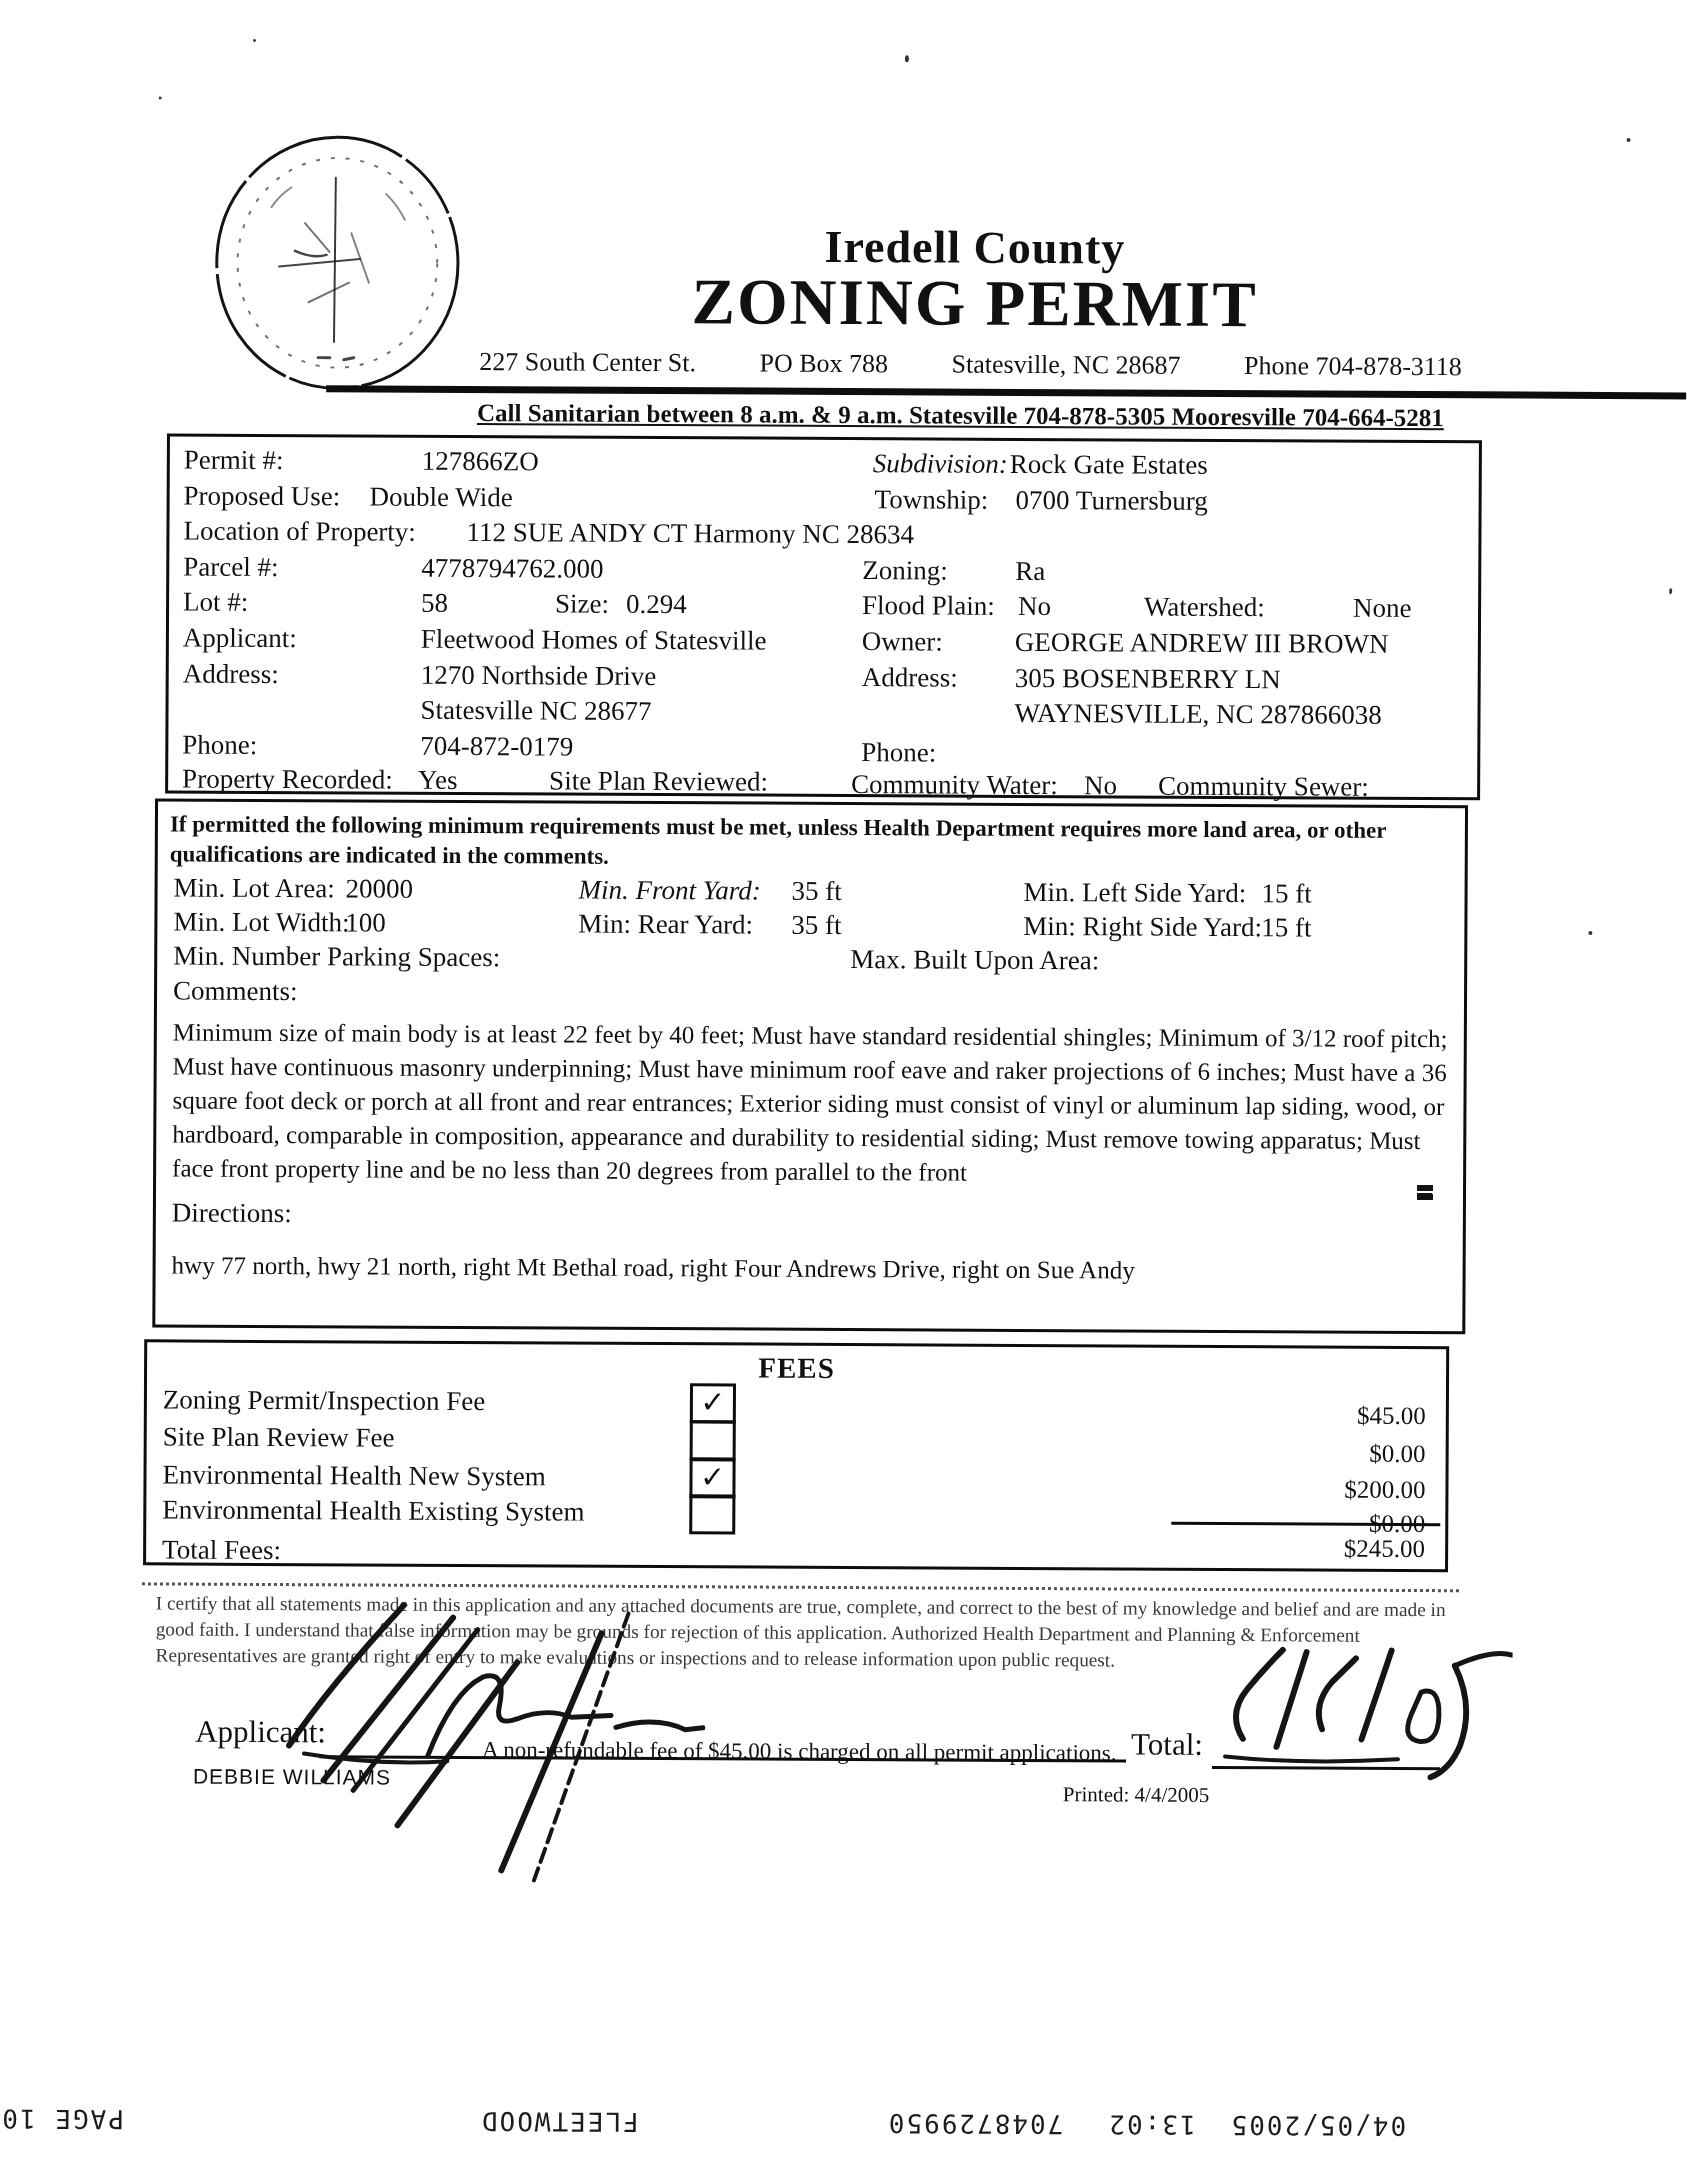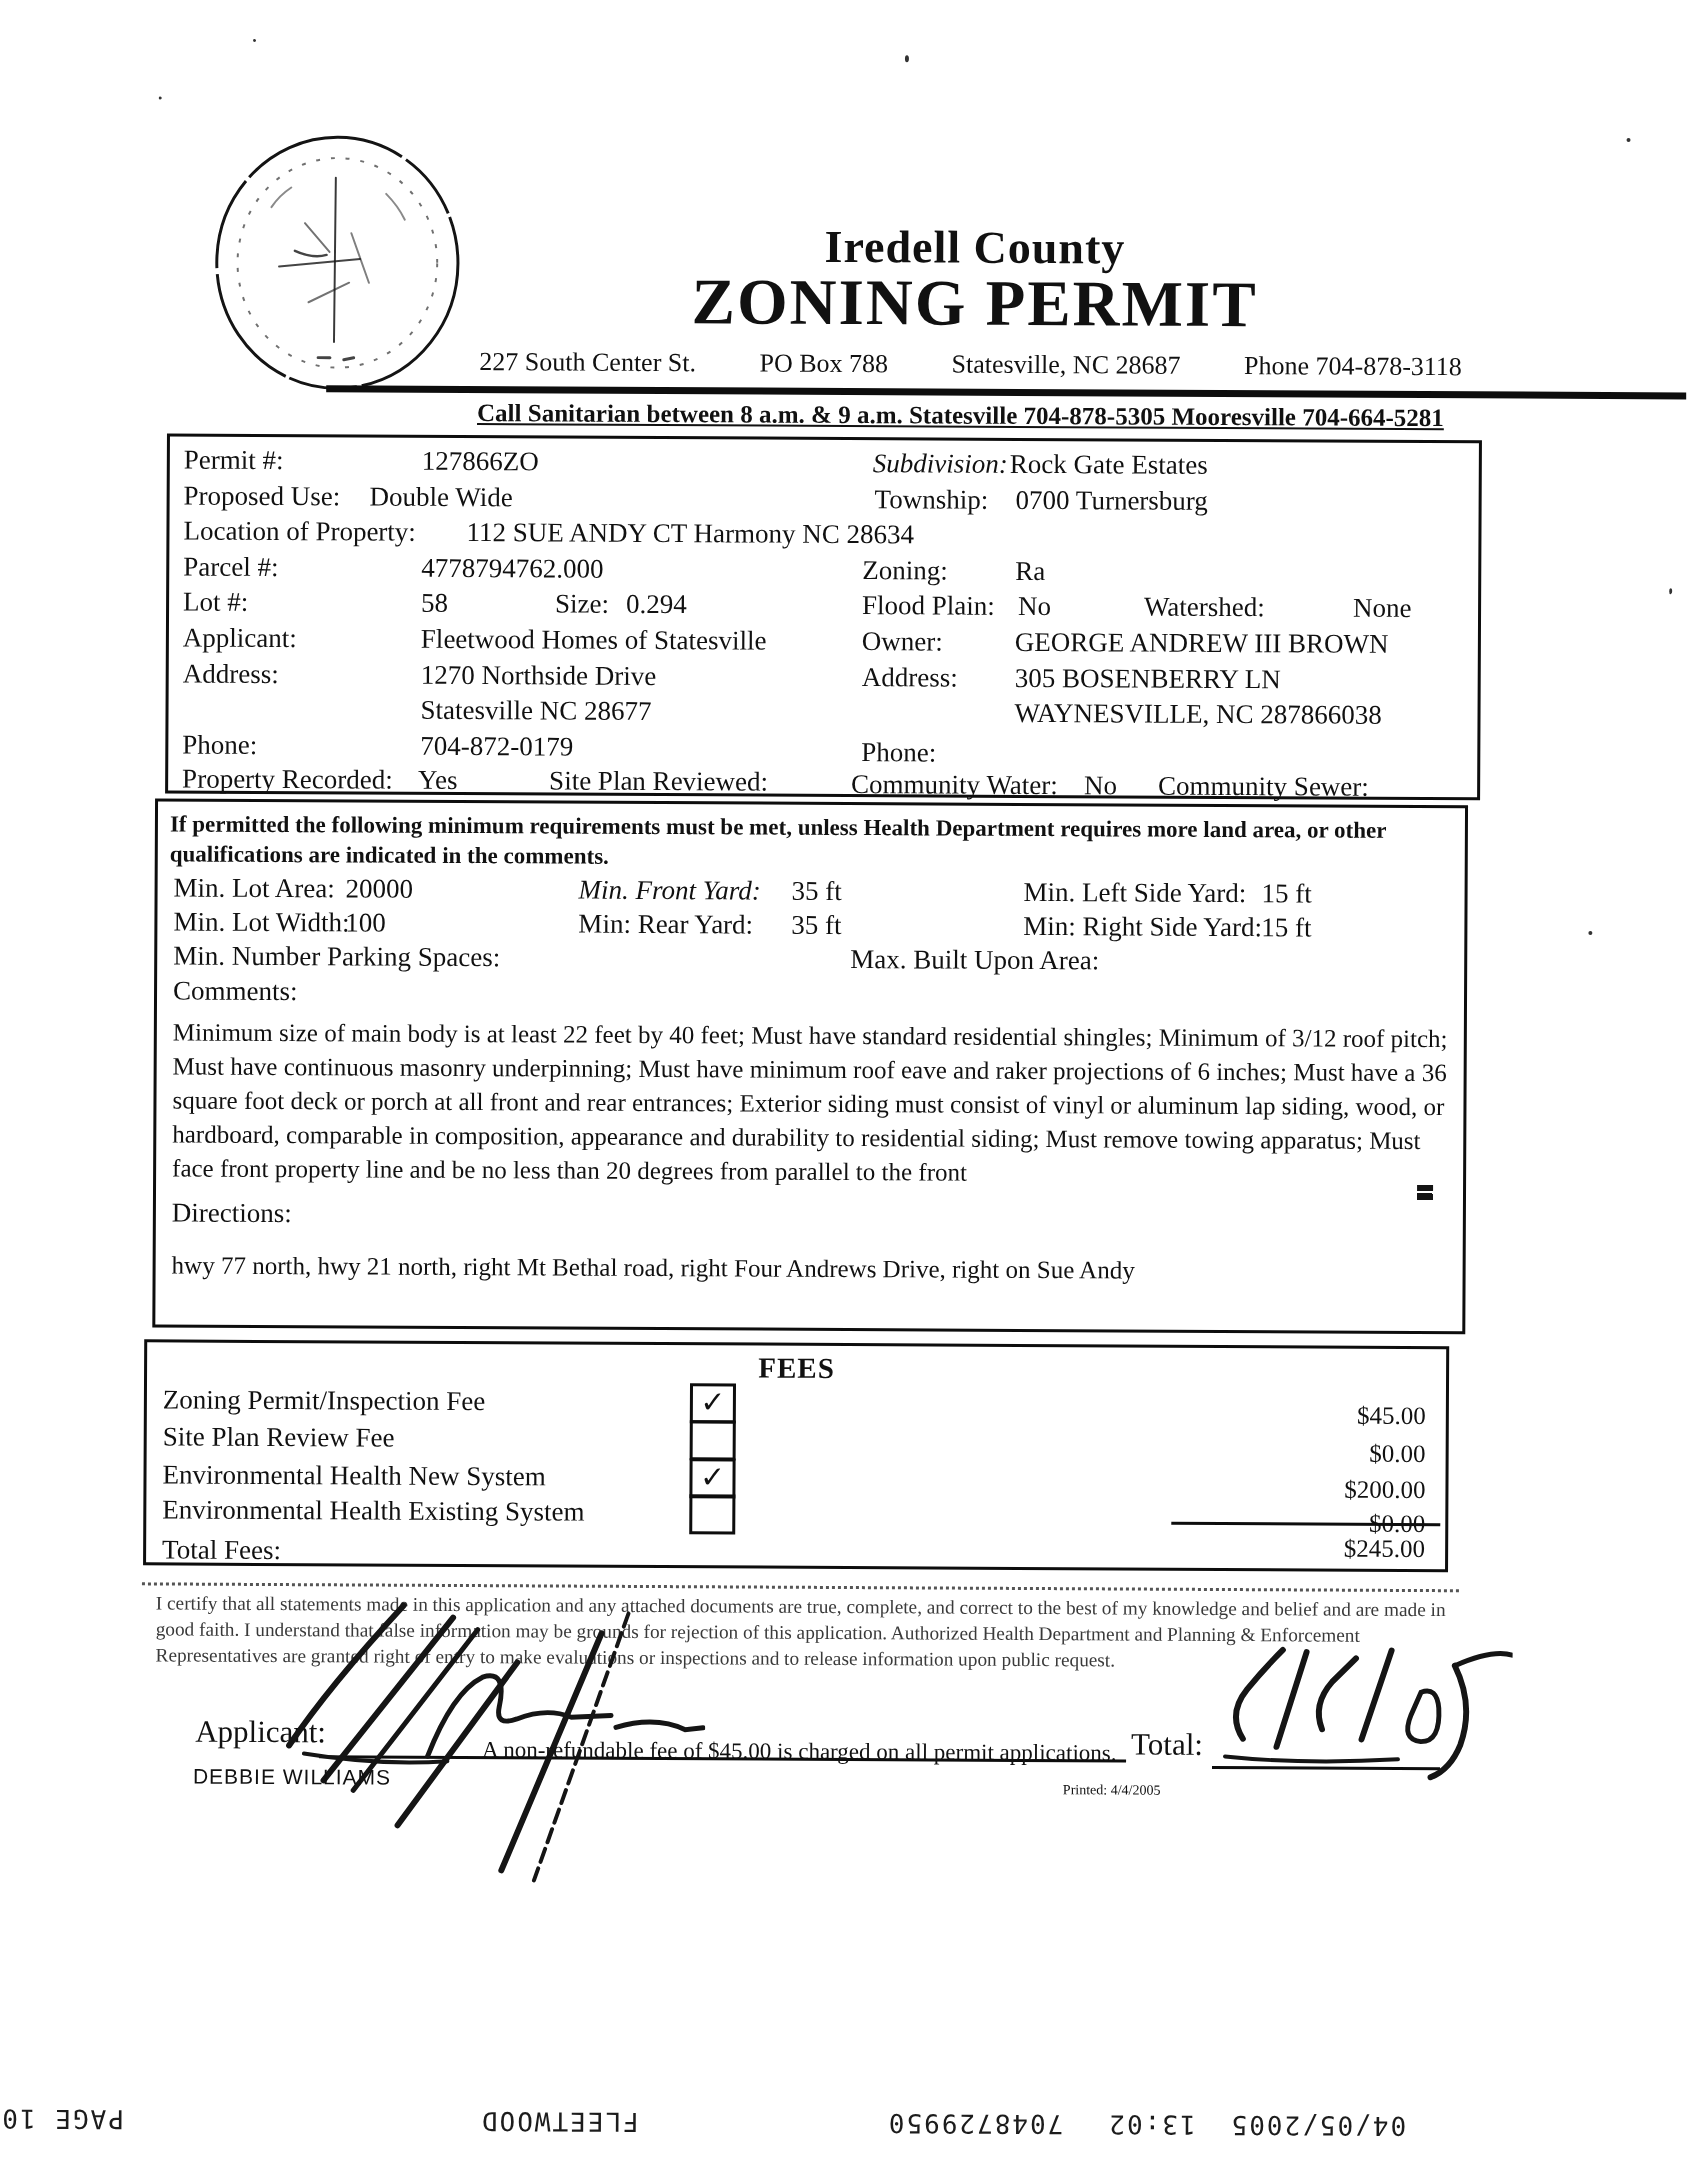--- a/index.html
+++ b/index.html
@@ -19,21 +19,21 @@
   .para{font-size:25px;line-height:34px;}
   .cb{position:absolute;width:40px;height:34px;border:3px solid #0d0d0d;
       font-size:30px;font-weight:bold;text-align:center;line-height:32px;font-family:"DejaVu Sans",sans-serif;}
   .amt{position:absolute;width:218px;text-align:right;font-size:25px;}
   .fees-title{font-size:29px;font-weight:bold;text-align:center;letter-spacing:1px;}
   .cert{font-size:19.3px;line-height:26px;color:#3a3a3a;}
   .dotted{border-top:3px dotted #555;height:0;}
   .sig-label{font-size:31px;}
   .name-print{font-size:21px;font-family:"Liberation Sans",sans-serif;letter-spacing:1px;}
   .note{font-size:23px;}
-  .printed{font-size:14px;}
+  .printed{font-size:21px;}
   .fax{display:flex;align-items:center;transform:rotate(180deg);
        font-family:"DejaVu Sans Mono",monospace;font-size:26px;color:#1c1c1c;letter-spacing:2px;white-space:nowrap;}
   .speck{position:absolute;background:#333;border-radius:50%;}
   .endmark{position:absolute;width:16px;height:15px;
        background:linear-gradient(#141414 42%,#fff 42%,#fff 56%,#141414 56%);}
   svg path{fill:none;stroke:#151515;stroke-linecap:round;}
 </style>
 </head>
 <body>
 

